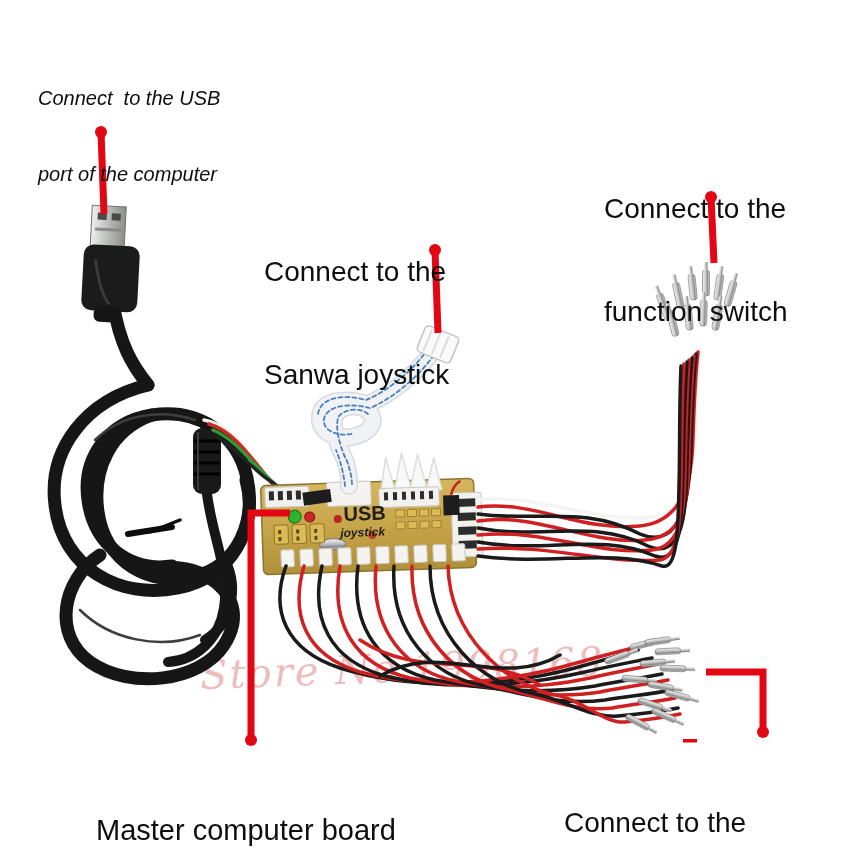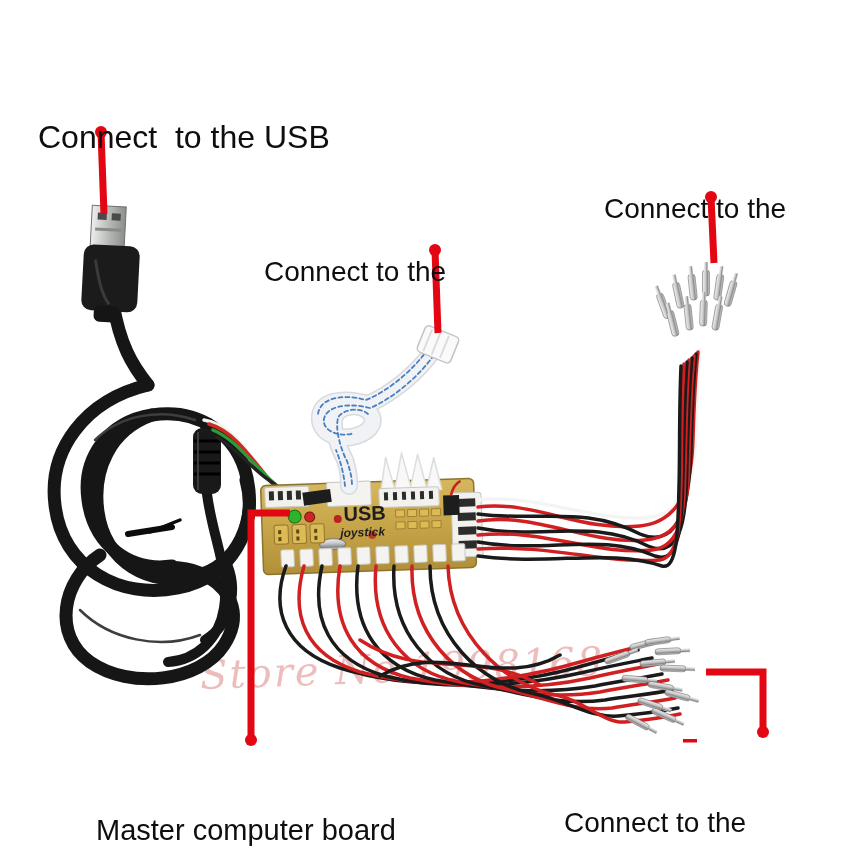--- a/index.html
+++ b/index.html
@@ -1,21 +1,21 @@
 <!DOCTYPE html>
 <html><head>
 <meta charset="utf-8">
 <style>
   html,body{margin:0;padding:0;}
   body{width:850px;height:850px;background:#ffffff;position:relative;overflow:hidden;
        font-family:"Liberation Sans",sans-serif;}
   .stage{position:absolute;left:0;top:0;width:850px;height:850px;}
   .lbl{position:absolute;color:#0e0e0e;white-space:pre-wrap;line-height:1.26;}
   .lbl span{display:block;}
-  #lbl-usb{left:38px;top:36px;font-size:32px;}
+  #lbl-usb{left:38px;top:36px;font-size:20px;font-style:italic;}
   #lbl-fn{left:604px;top:124px;font-size:28px;line-height:1.22;}
   #lbl-sanwa{left:264px;top:187px;font-size:28px;line-height:1.22;}
   #lbl-master{left:96px;top:742px;font-size:29px;line-height:1.22;}
   #lbl-game{left:564px;top:744px;font-size:28px;line-height:1.12;}
   #watermark{position:absolute;left:200px;top:645px;font-family:"DejaVu Serif",serif;
              font-style:italic;font-size:40px;letter-spacing:2px;color:rgba(234,178,178,0.85);
              transform:rotate(-2deg);}
   svg{position:absolute;left:0;top:0;}
 </style>
 </head>
@@ -334,26 +334,29 @@
       <g>
         <path d="M706 672 L763 672 L763 733" stroke-width="7" fill="none"></path>
         <circle cx="763" cy="732" r="6" stroke="none"></circle>
         <rect x="683" y="739" width="14" height="3.5" stroke="none"></rect>
       </g>
     </g>
   </svg>
 
   <div class="lbl" id="lbl-usb">
     <span>Connect  to the USB</span>
+    <span>port of the computer</span>
   </div>
   <div class="lbl" id="lbl-fn">
     <span>Connect to the</span>
+    <span>function switch</span>
   </div>
   <div class="lbl" id="lbl-sanwa">
     <span>Connect to the</span>
+    <span>Sanwa joystick</span>
   </div>
   <div class="lbl" id="lbl-master">
     <span>Master computer board</span>
     
   </div>
   <div class="lbl" id="lbl-game">
     <span>Connect to the</span>
     
   </div>
 

